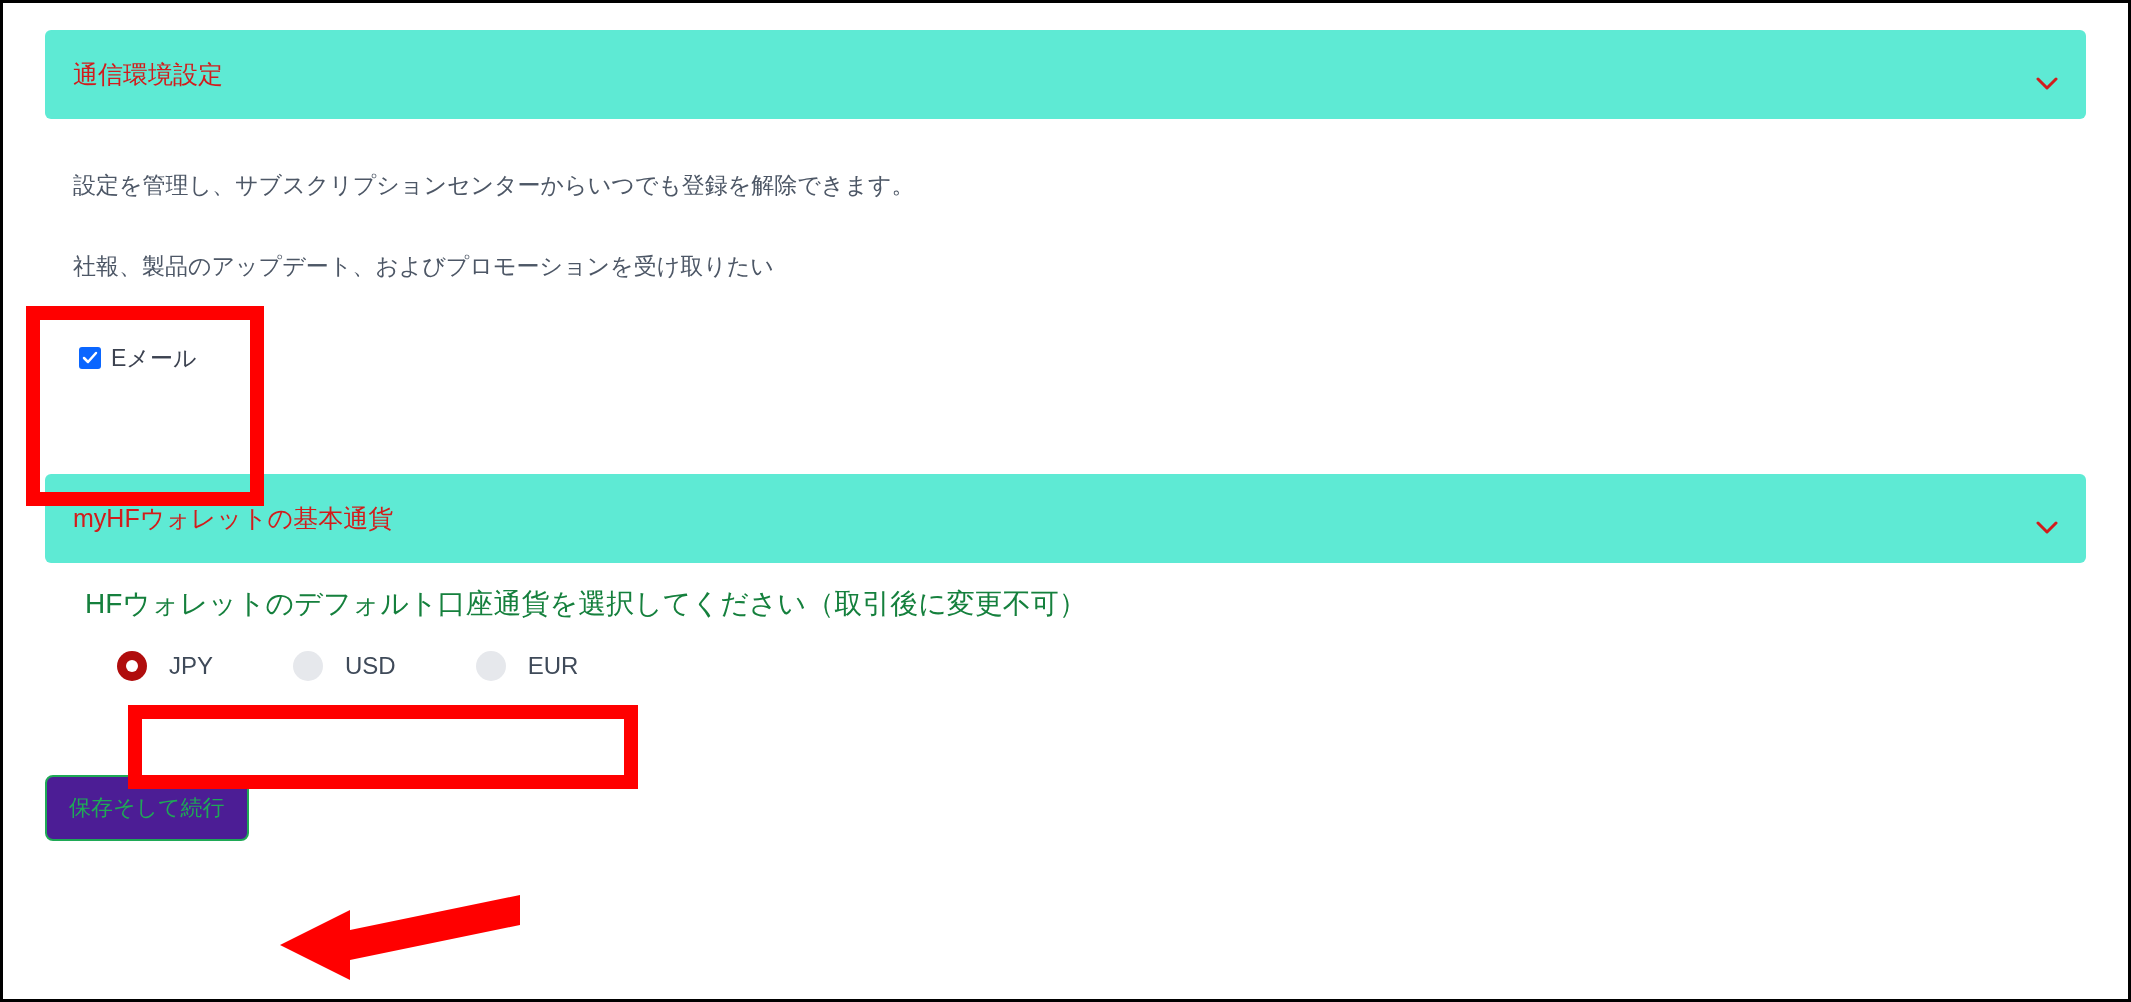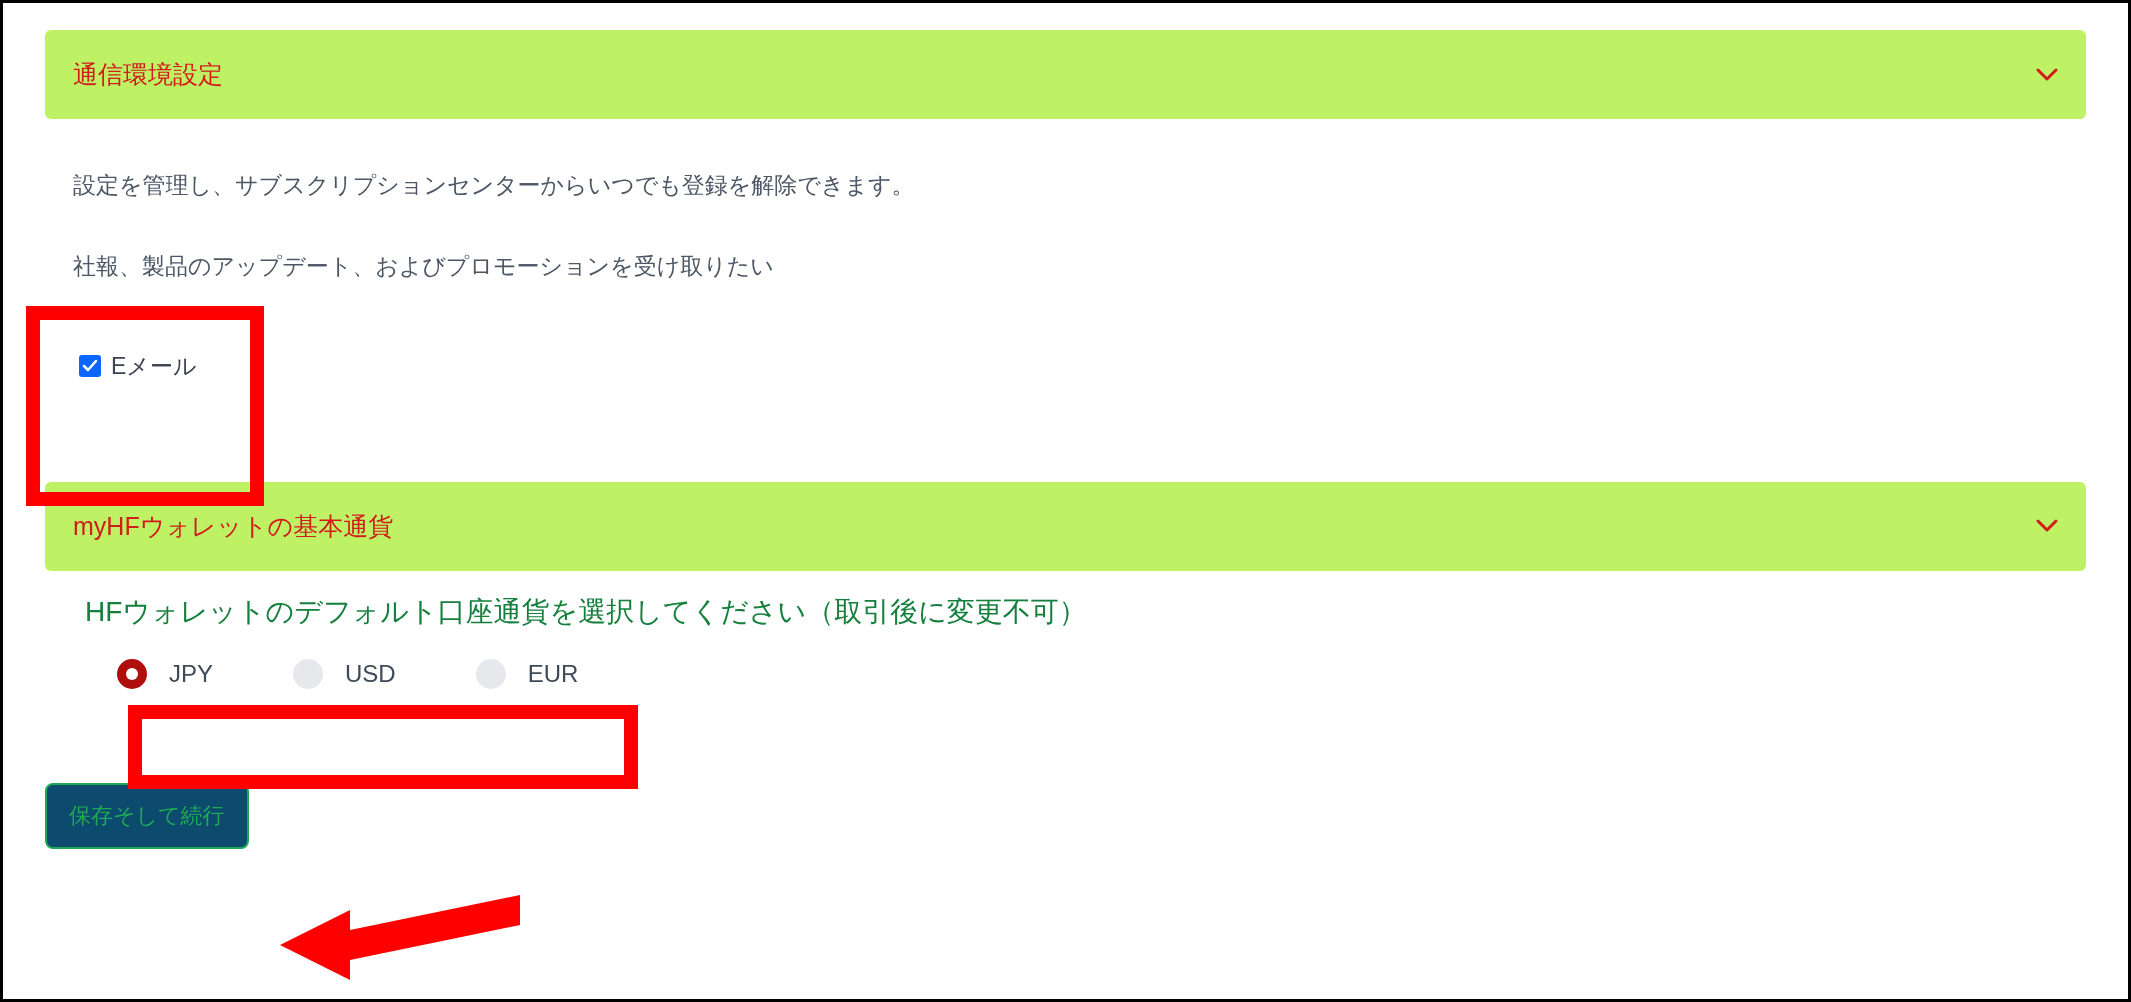--- a/index.html
+++ b/index.html
@@ -21,26 +21,26 @@
       left: 0;
       right: 0;
       bottom: 0;
       border: 3px solid #000;
     }
     .content {
       padding: 30px 45px 40px 45px;
       position: relative;
     }
     .section-header {
-      background: #bef264;
+      background: #5eead4;
       padding: 28px 28px;
       border-radius: 6px;
       display: flex;
       justify-content: space-between;
-      align-items: center;
+      align-items: flex-end;
       margin-top: 30px;
     }
     .section-header:first-child {
       margin-top: 0;
     }
     .section-title {
       color: #d21c1c;
       font-size: 25px;
       font-weight: 500;
     }
@@ -55,21 +55,21 @@
       padding: 24px 28px 18px 28px;
       color: #4d5766;
       font-size: 23px;
       line-height: 1.6;
     }
     .desc1 {
       margin-bottom: 44px;
       margin-top: 24px;
     }
     .desc2 {
-      margin-bottom: 12px;
+      margin-bottom: 4px;
     }
     .checkbox-row {
       display: flex;
       align-items: center;
       gap: 10px;
       margin-bottom: 0;
       padding-left: 2px;
     }
     .checkbox-box {
       width: 22px;
@@ -147,21 +147,21 @@
       color: #3f4a59;
       font-size: 24px;
     }
     .save-button-row {
       margin-top: 70px;
       padding-left: 0;
     }
     .save-button {
       border: 2px solid #1fa956;
       color: #1fa956;
-      background: #0c4a6e;
+      background: #4c1d95;
       padding: 16px 22px;
       font-size: 22px;
       border-radius: 8px;
       cursor: pointer;
       font-family: inherit;
     }
     .arrow-annotation {
       position: absolute;
       z-index: 99;
       pointer-events: none;

